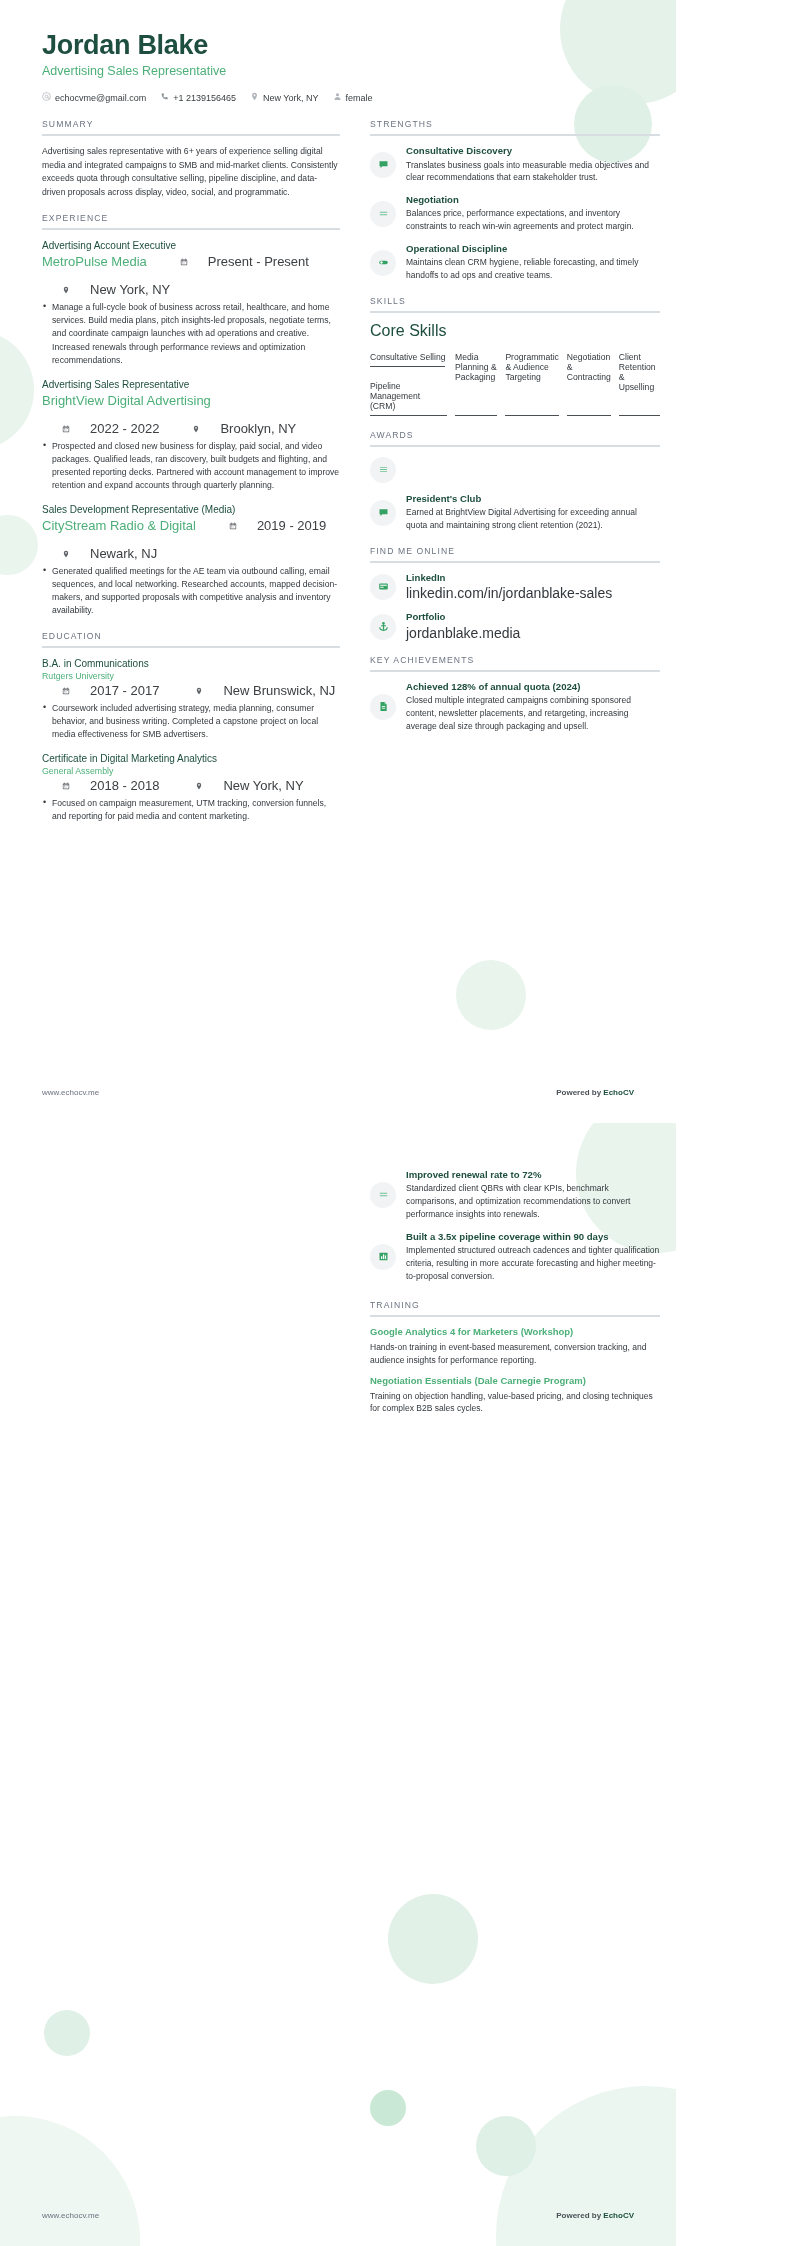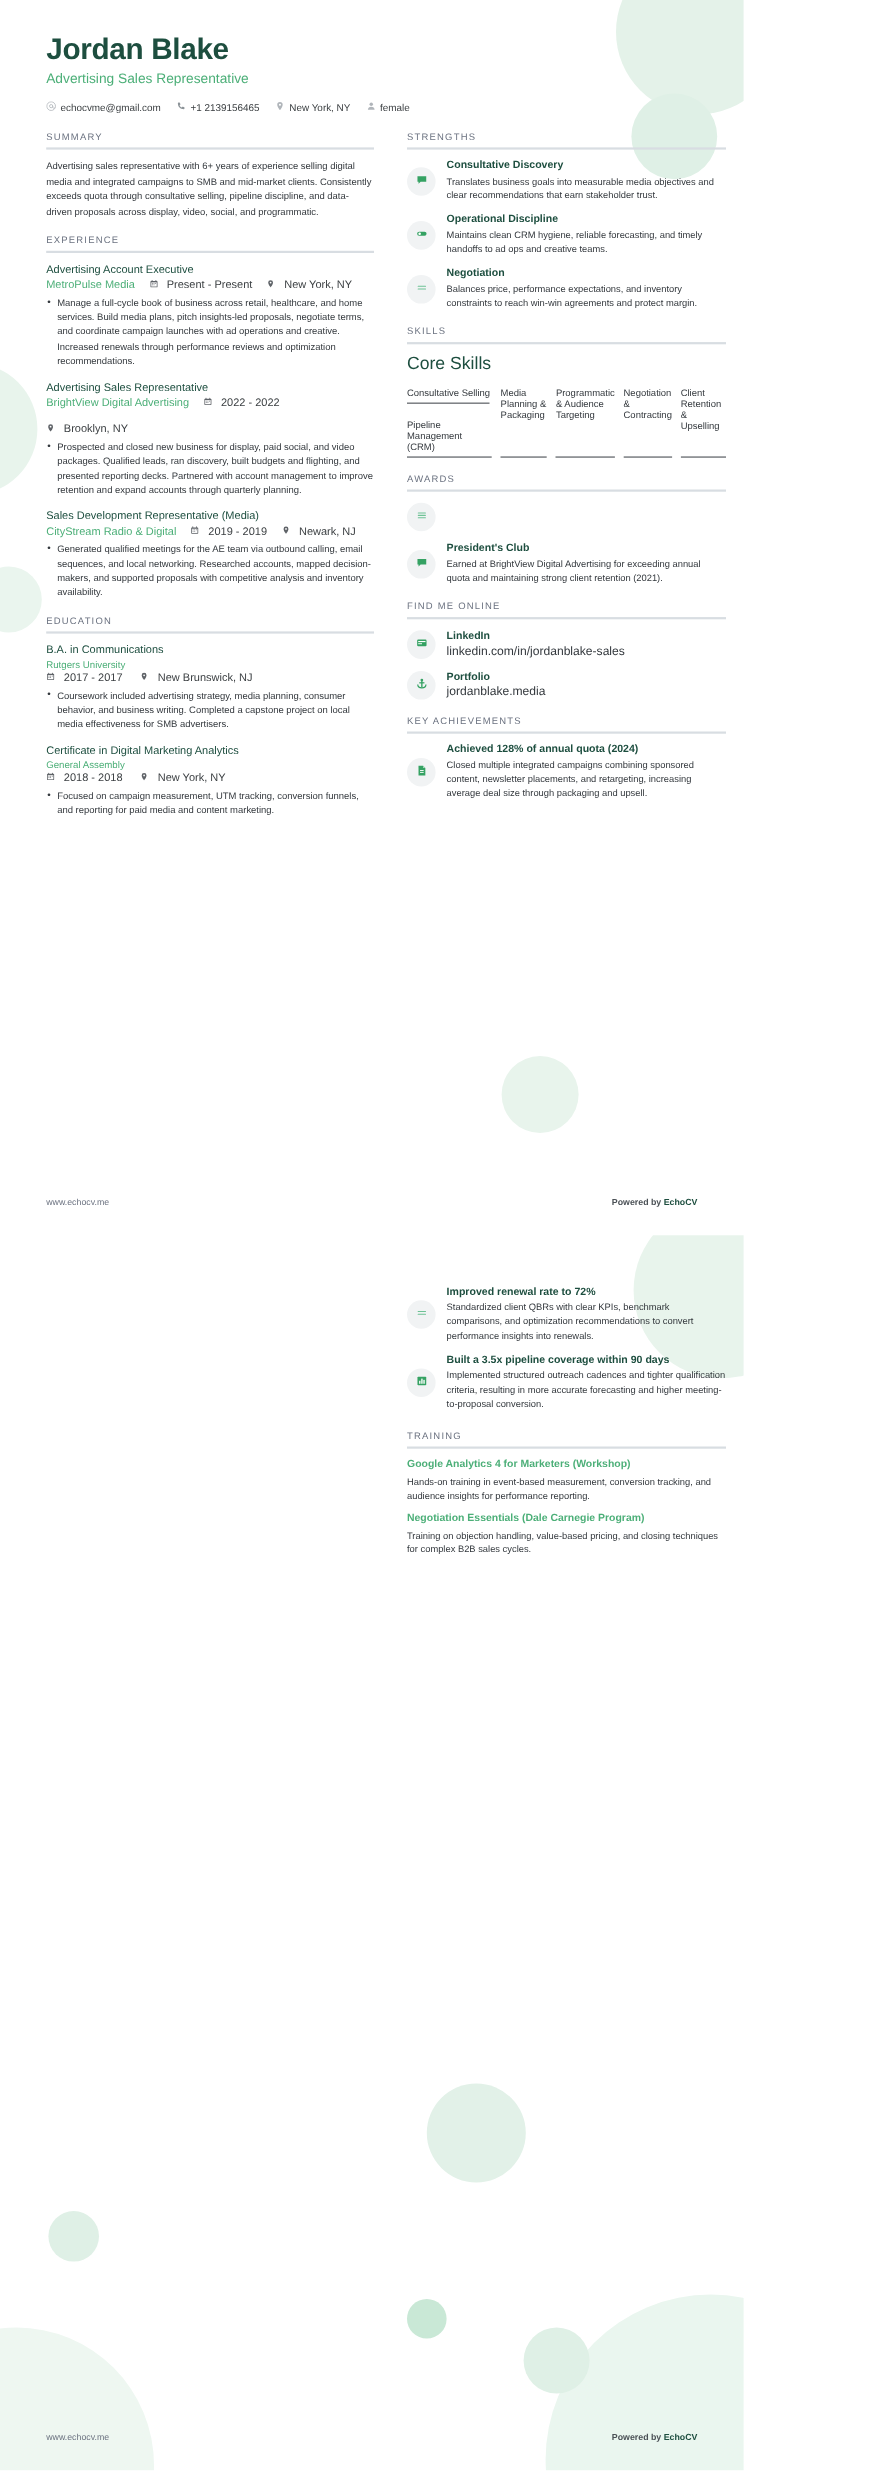--- a/index.html
+++ b/index.html
@@ -88,24 +88,24 @@
     color: #1d4e3f;
     line-height: 1.3;
   }
   .entry-meta {
     display: flex;
     flex-wrap: wrap;
     align-items: flex-end;
     gap: 13px;
     margin-top: 2px;
     margin-bottom: 4px;
-    font-size: 10px;
+    font-size: 13px;
   }
   .entry-org { color: #4caf78; }
-  .meta-bit { display: flex; align-items: center; gap: 8px; color: #3c4043; white-space: nowrap; }
+  .meta-bit { display: flex; align-items: center; gap: 20px; color: #3c4043; white-space: nowrap; margin-left: 20px; }
   .meta-bit svg { flex: none; }
   .edu-meta { gap: 16px; }
   ul.bullets { list-style: none; margin: 0; padding: 0; }
   ul.bullets li {
     position: relative;
     padding-left: 10px;
     font-size: 8.6px;
     line-height: 1.52;
     color: #33383d;
     margin-bottom: 2px;
@@ -135,21 +135,21 @@
     color: #1d4e3f;
     line-height: 1.3;
     margin-bottom: 1px;
   }
   .idesc {
     font-size: 8.5px;
     line-height: 1.5;
     color: #33383d;
   }
   .ilink {
-    font-size: 11px;
+    font-size: 14px;
     color: #33383d;
   }
 
   
   .skills-head {
     font-size: 16px;
     color: #1d4e3f;
     font-weight: normal;
     margin-bottom: 12px;
   }
@@ -424,40 +424,40 @@
             </div>
             <div class="ibody">
               <div class="ititle">Consultative Discovery</div>
               <div class="idesc">Translates business goals into measurable media objectives and clear recommendations that earn stakeholder trust.</div>
             </div>
           </div>
 
           <div class="iitem">
             <div class="ibubble">
               <span><svg width="11" height="11" viewBox="0 0 16 16">
+                    <rect x="2.4" y="5.4" width="11.2" height="1.5" rx="0.7" fill="#6ec295"></rect>
+                    <rect x="2.4" y="9.1" width="11.2" height="1.5" rx="0.7" fill="#6ec295"></rect>
+                  </svg></span>
+            </div>
+            <div class="ibody">
+              <div class="ititle">Negotiation</div>
+              <div class="idesc">Balances price, performance expectations, and inventory constraints to reach win-win agreements and protect margin.</div>
+            </div>
+          </div>
+
+          <div class="iitem">
+            <div class="ibubble">
+              <span><svg width="11" height="11" viewBox="0 0 16 16">
                     <rect x="1.8" y="5.4" width="12.4" height="5.2" rx="2.6" fill="#35a263"></rect>
                     <circle cx="5.1" cy="8" r="1.7" fill="#ffffff"></circle>
                   </svg></span>
             </div>
             <div class="ibody">
               <div class="ititle">Operational Discipline</div>
               <div class="idesc">Maintains clean CRM hygiene, reliable forecasting, and timely handoffs to ad ops and creative teams.</div>
-            </div>
-          </div>
-
-          <div class="iitem">
-            <div class="ibubble">
-              <span><svg width="11" height="11" viewBox="0 0 16 16">
-                    <rect x="2.4" y="5.4" width="11.2" height="1.5" rx="0.7" fill="#6ec295"></rect>
-                    <rect x="2.4" y="9.1" width="11.2" height="1.5" rx="0.7" fill="#6ec295"></rect>
-                  </svg></span>
-            </div>
-            <div class="ibody">
-              <div class="ititle">Negotiation</div>
-              <div class="idesc">Balances price, performance expectations, and inventory constraints to reach win-win agreements and protect margin.</div>
             </div>
           </div>
         </div>
 
         <div class="sec">
           <div class="sec-title">SKILLS</div>
           <div class="sec-rule"></div>
           <div class="skills-head">Core Skills</div>
           <div class="skill-rows">
             <div class="skill-row">

